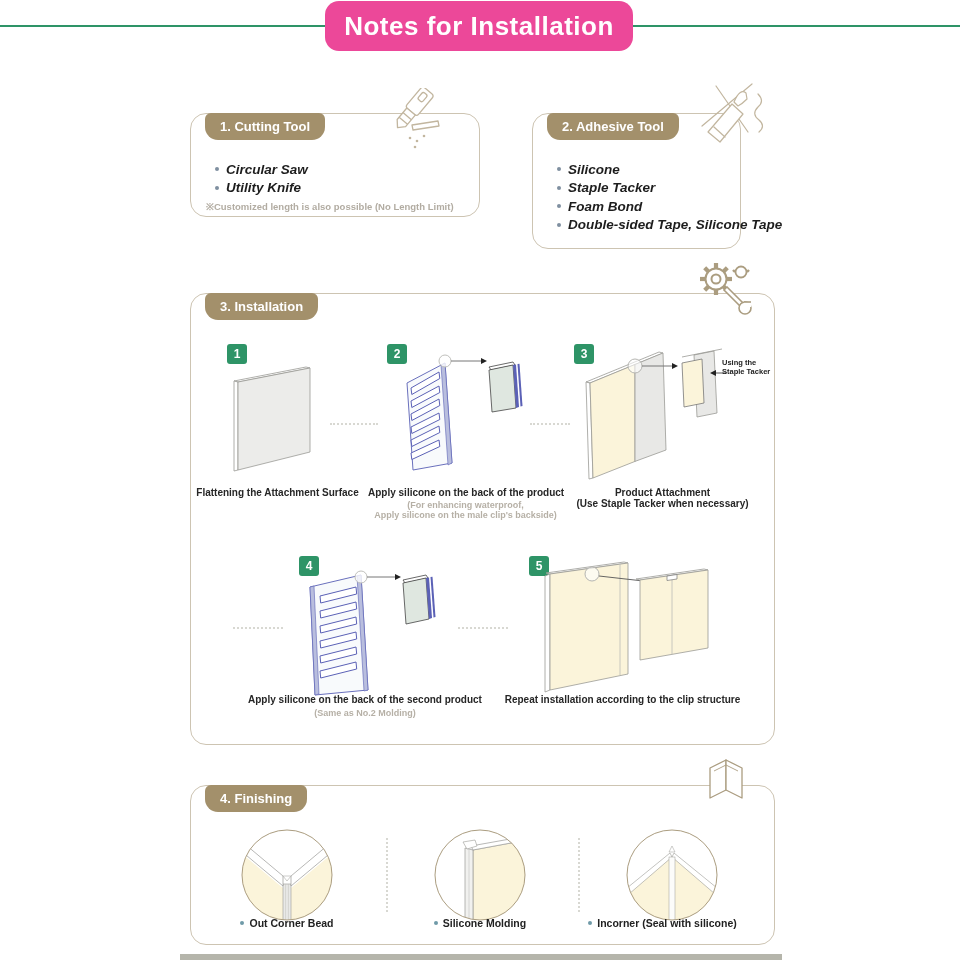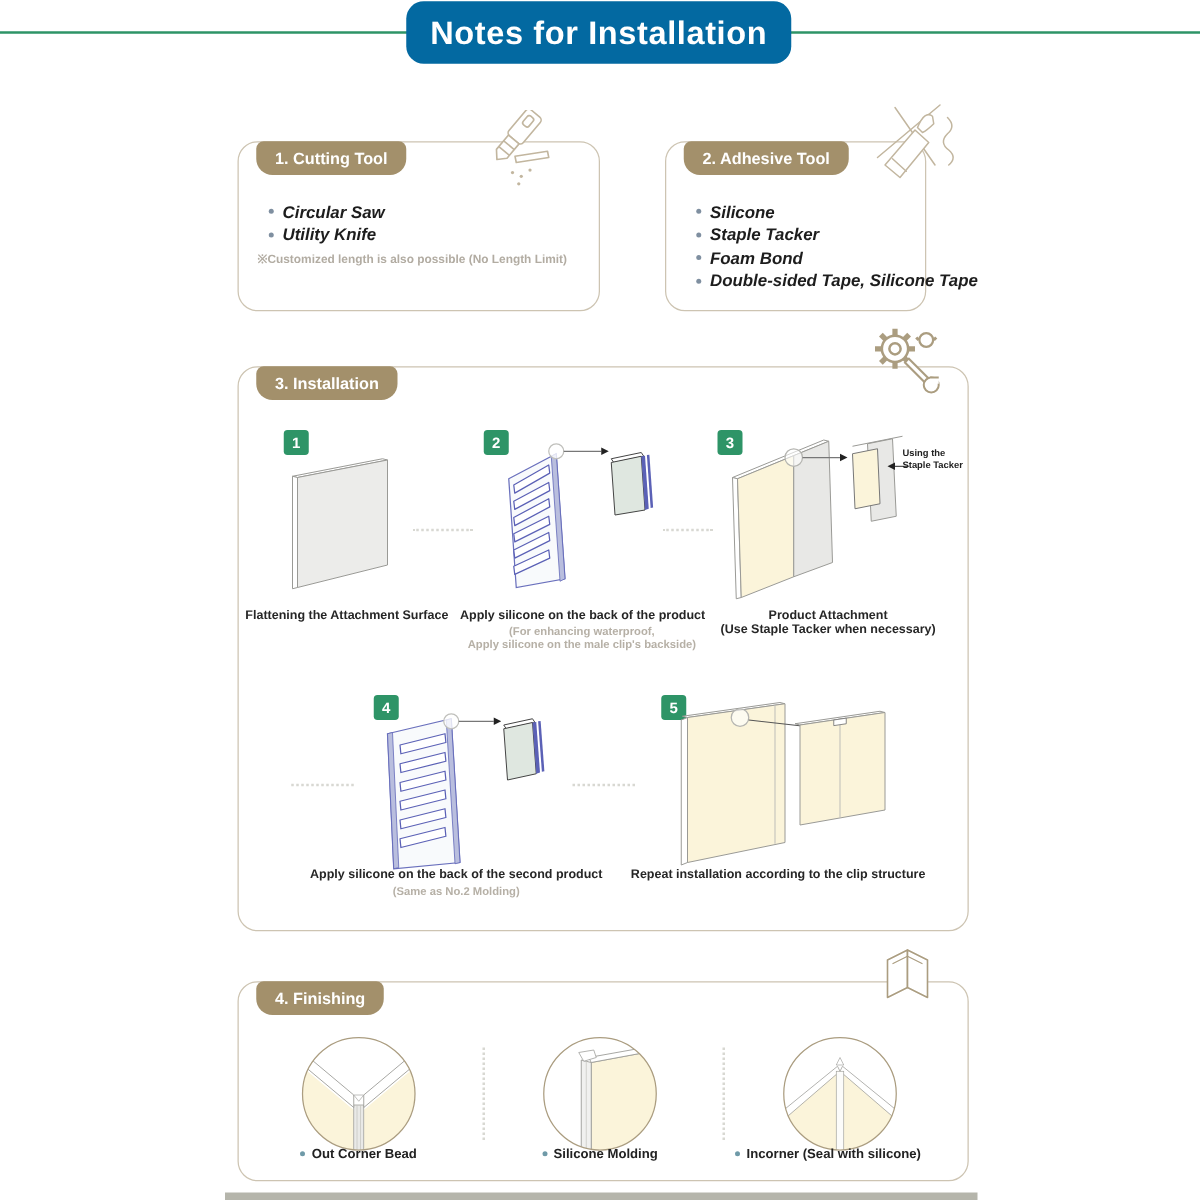--- a/index.html
+++ b/index.html
@@ -4,27 +4,27 @@
 <style>
   * { margin:0; padding:0; box-sizing:border-box; }
   html,body { background:#fff; }
   .page {
     position:relative; width:960px; height:960px; background:#fff;
     font-family:"Liberation Sans", sans-serif; overflow:hidden; color:#222;
   }
   
   .header-rule { position:absolute; left:0; top:25px; width:960px; border-top:2px solid #2E9467; }
   .header-pill {
-    position:absolute; left:325px; top:1px; width:308px; height:50px; background:#0369a1;
+    position:absolute; left:325px; top:1px; width:308px; height:50px; background:#ec4899;
     border-radius:14px; display:flex; align-items:center; justify-content:center;
     color:#fff; font-size:26px; font-weight:bold; letter-spacing:.5px;
   }
   
   .box { position:absolute; border:1px solid #CDC4B2; border-radius:16px; background:#fff; }
-  .box-1 { left:190px; top:113px; width:290px; height:136px; }
+  .box-1 { left:190px; top:113px; width:290px; height:104px; }
   .box-2 { left:532px; top:113px; width:209px; height:136px; }
   .box-3 { left:190px; top:293px; width:585px; height:452px; }
   .box-4 { left:190px; top:785px; width:585px; height:160px; }
   .sec-label {
     position:absolute; left:14px; top:-1px; height:27px; padding:0 15px;
     background:#A3906B; color:#fff; font-size:13px; font-weight:bold;
     line-height:27px; border-radius:6px 6px 13px 13px; white-space:nowrap;
   }
   
   .tool-list { position:absolute; left:24px; top:46px; }

